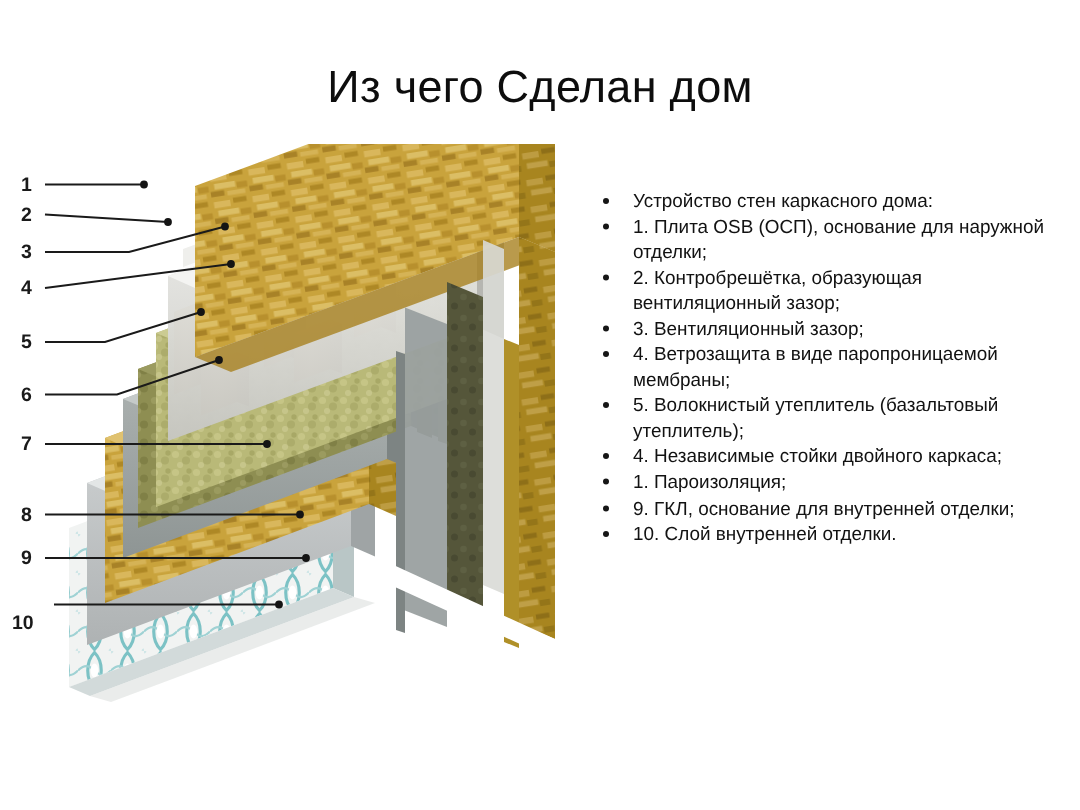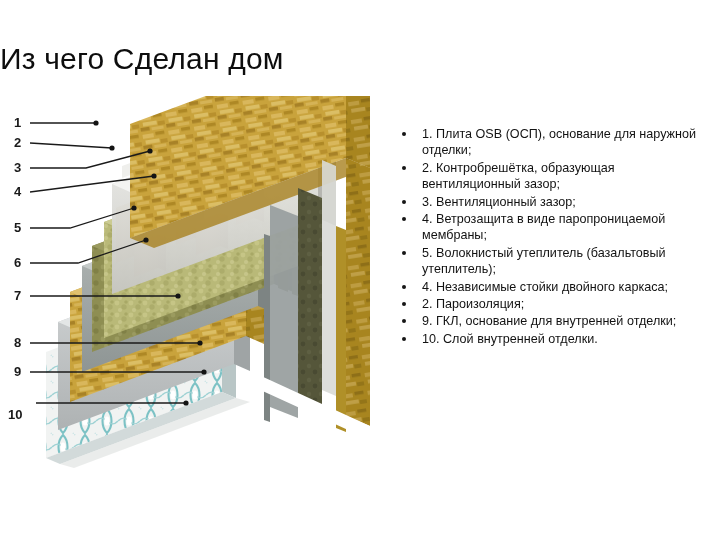--- a/index.html
+++ b/index.html
@@ -9,21 +9,21 @@
     background:#ffffff;
     font-family:"Liberation Sans","DejaVu Sans",sans-serif;
     overflow:hidden;
     position:relative;
   }
   .slide{position:absolute;inset:0;background:#fff;}
 
   
   .title{
     position:absolute;left:0;top:44px;width:720px;
-    text-align:left;
+    text-align:center;
     font-size:30px;font-weight:400;color:#0d0d0d;
     letter-spacing:.2px;line-height:1;
     white-space:nowrap;
   }
 
   
   .illo{
     position:absolute;left:30px;top:96px;width:360px;height:390px;
   }
   .illo svg{display:block;width:100%;height:100%;}
@@ -297,24 +297,25 @@
     <span class="cnum" style="left:14px;top:89px;">4</span>
     <span class="cnum" style="left:14px;top:125px;">5</span>
     <span class="cnum" style="left:14px;top:160px;">6</span>
     <span class="cnum" style="left:14px;top:193px;">7</span>
     <span class="cnum" style="left:14px;top:240px;">8</span>
     <span class="cnum" style="left:14px;top:269px;">9</span>
     <span class="cnum" style="left:8px;top:312px;">10</span>
   </div>
 
   <ul class="bullets">
+    <li>Устройство стен каркасного дома:</li>
     <li> 1. Плита OSB (ОСП), основание для наружной отделки;</li>
     <li> 2. Контробрешётка, образующая вентиляционный зазор;</li>
     <li>3. Вентиляционный зазор;</li>
     <li> 4. Ветрозащита в виде паропроницаемой мембраны;</li>
     <li>5. Волокнистый утеплитель (базальтовый утеплитель);</li>
     <li>4. Независимые стойки двойного каркаса;</li>
-    <li>2. Пароизоляция;</li>
+    <li>1. Пароизоляция;</li>
     <li> 9. ГКЛ, основание для внутренней отделки;</li>
     <li>10. Слой внутренней отделки.</li>
   </ul>
 
 </div>
 
 </body></html>

